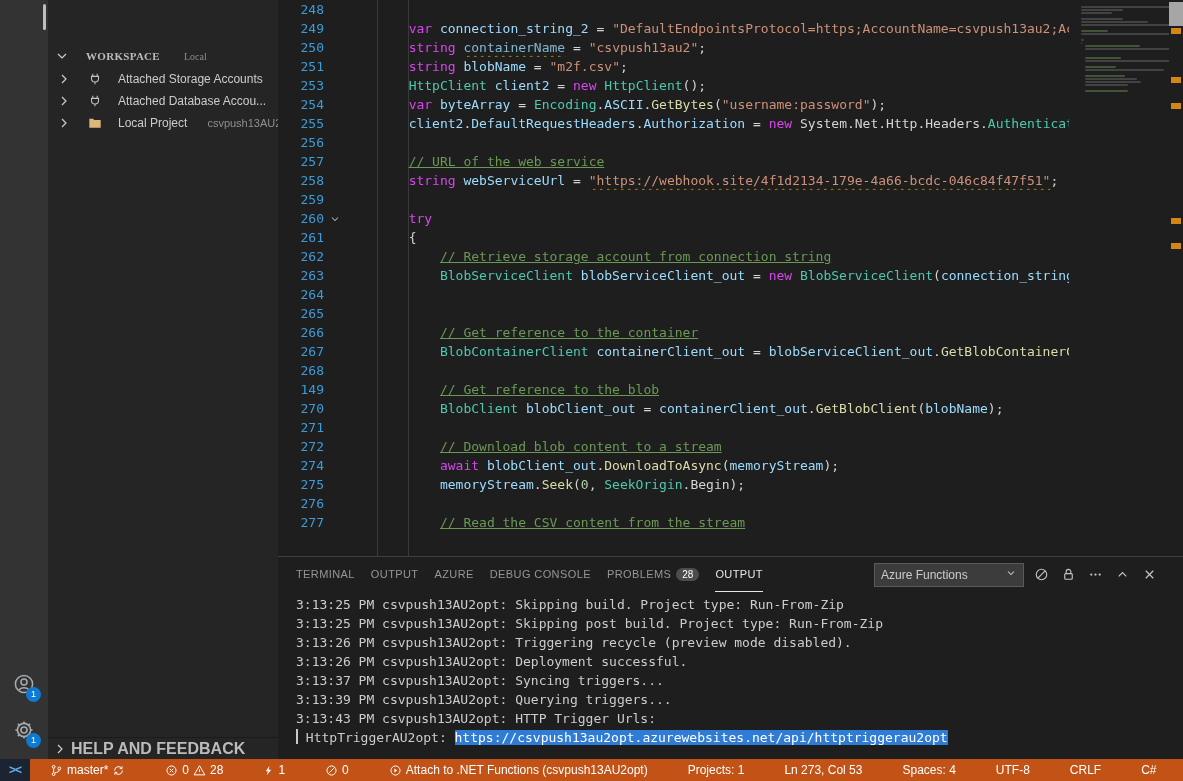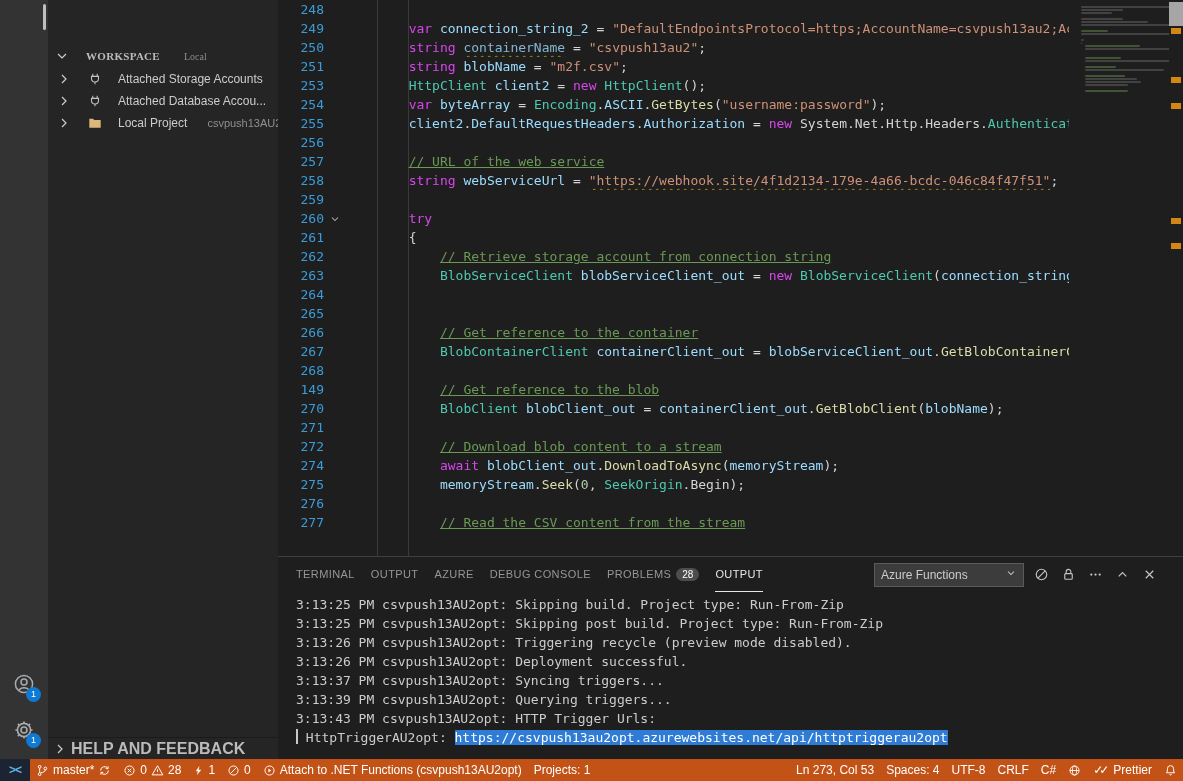--- a/index.html
+++ b/index.html
@@ -62,21 +62,21 @@
   .panel-right { margin-left:auto; display:flex; align-items:center; gap:7px; }
   .select { width:150px; height:24px; background:#3c3c3c; border:1px solid #5a5a5a; color:#cccccc; font-size:12px; display:flex; align-items:center; justify-content:space-between; padding:0 6px; cursor:pointer; }
   .picon { width:20px; height:20px; display:flex; align-items:center; justify-content:center; cursor:pointer; color:#c5c5c5; border-radius:3px; }
   .panel-body { flex:1; overflow:hidden; font:13px/19px "DejaVu Sans Mono",monospace; color:#cccccc; padding:3px 0 0 18px; white-space:pre; }
   .out-line { height:19px; overflow:hidden; }
   .sel { background:#2f7cd6; color:#ffffff;text-align:right; }
   .out-cursor { display:inline-block; width:2px; height:15px; background:#c8c8c8; vertical-align:-2px; }
 
   
   .statusbar { height:22px; flex:none; background:#c25216; color:#ffffff; display:flex; align-items:center; font-size:12px; }
-  .sb-item { height:22px; display:flex; align-items:center; gap:4px; padding:0 6px; cursor:pointer; white-space:nowrap; }
+  .sb-item { height:22px; display:flex; align-items:center; gap:4px; padding:0 20px; cursor:pointer; white-space:nowrap; }
   .sb-remote { background:#1b2430; color:#5fb2ec; font-weight:bold; letter-spacing:-1px; padding:0 9px; }
   .sb-right { margin-left:auto; display:flex; align-items:center; }
   .sbicon { display:flex; align-items:center; }
 </style>
 </head>
 <body>
 
 <div class="app">
   <div class="main">
 

